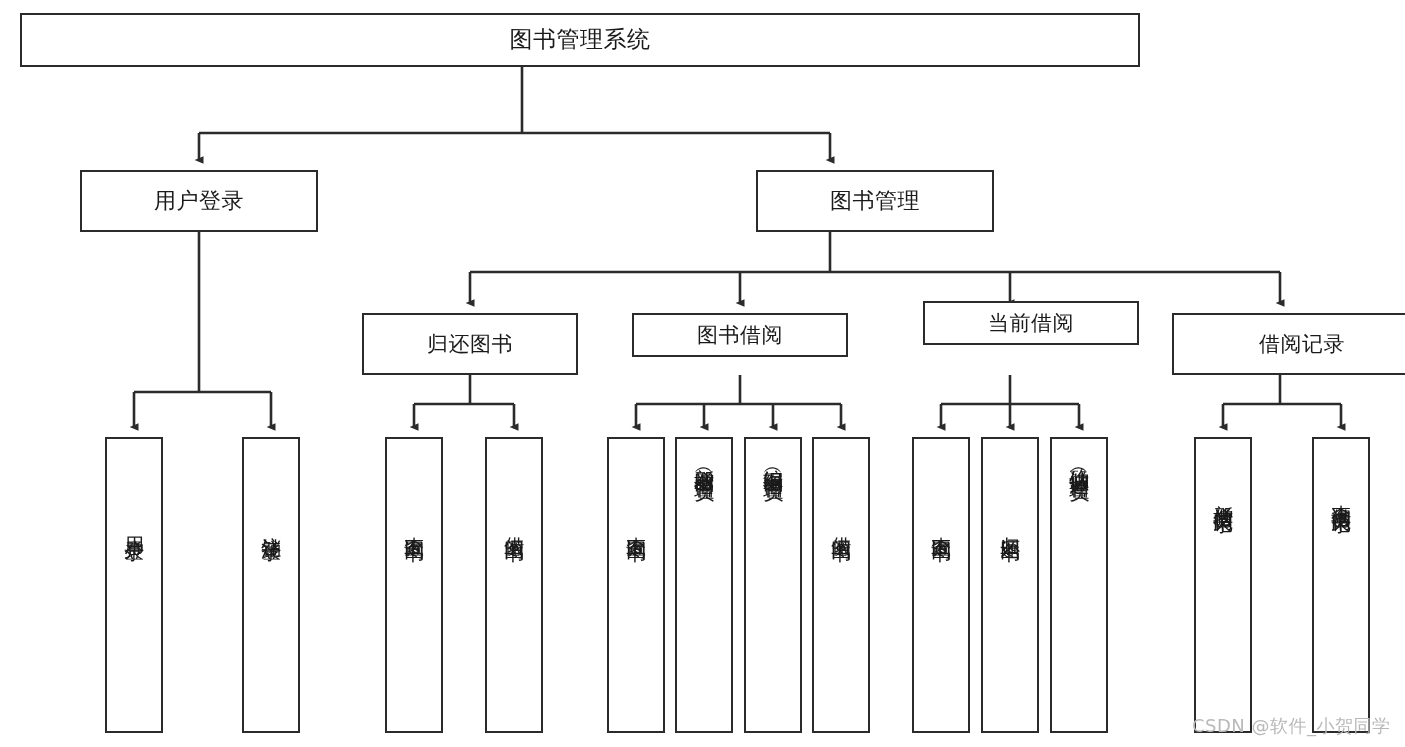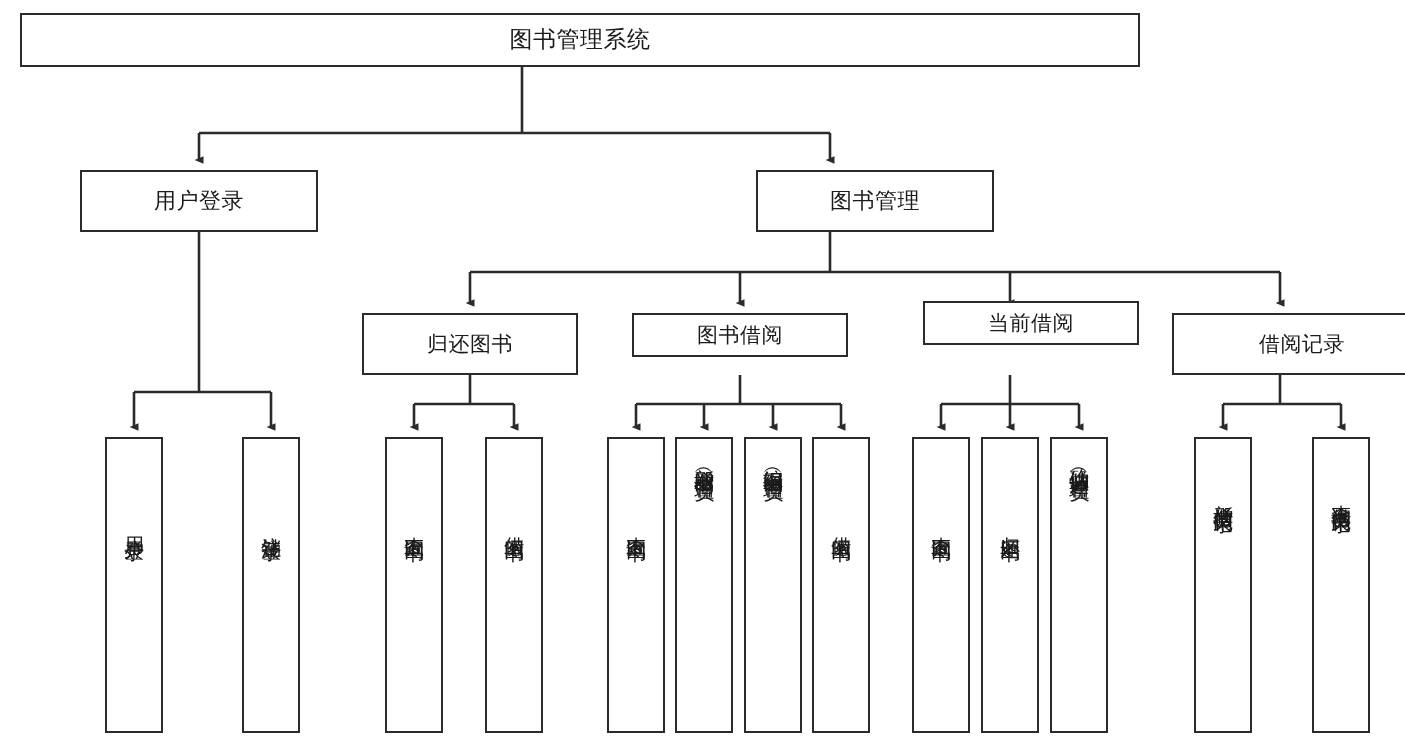--- a/index.html
+++ b/index.html
@@ -188,14 +188,15 @@
     <span class="label">确认归还（管理员）</span>
   </div>
 
   <div class="node leaf midhigh" style="left:1194px; top:437px; width:58px; height:296px;">
     <span class="label">新增借阅记录</span>
   </div>
   <div class="node leaf midhigh" style="left:1312px; top:437px; width:58px; height:296px;">
     <span class="label">查询借阅记录</span>
   </div>
 
+  <div class="watermark" style="left:1192px; top:714px;">CSDN @软件_小贺同学</div>
 
 </div>
 
 </body></html>

